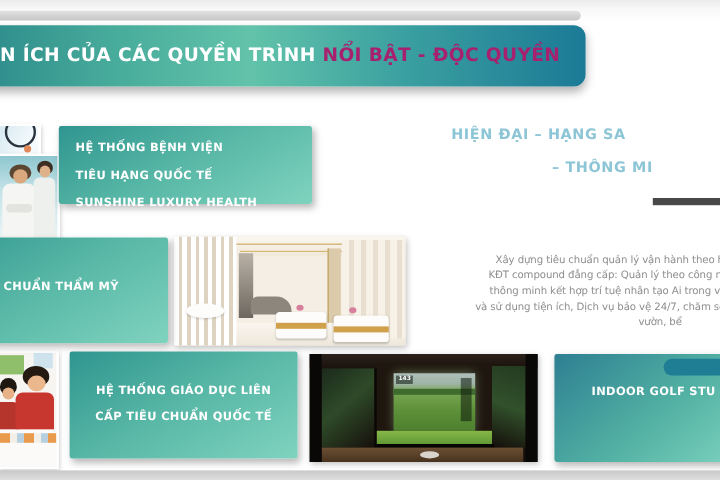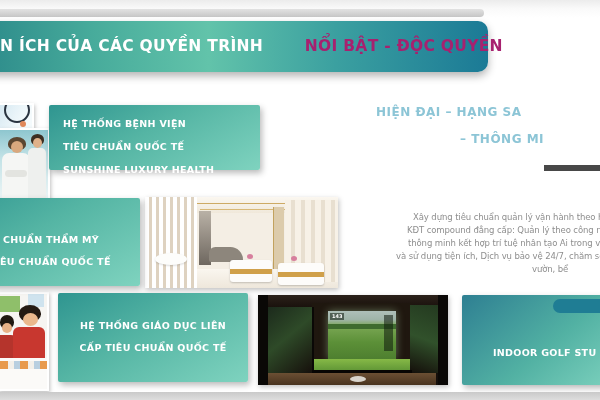--- a/index.html
+++ b/index.html
@@ -11,42 +11,42 @@
   .abs{position:absolute;}
   
   .top-bar{left:-20px;top:9px;width:504px;height:8px;
     background:linear-gradient(180deg,#e2e2e2,#c6c6c6);border-radius:0 6px 6px 0;}
   
   .banner{left:-20px;top:21px;width:508px;height:51px;border-radius:0 10px 10px 0;
     background:linear-gradient(90deg,var(--banner_left,#2c8a8a) 0%,#47ab9b 22%,var(--banner_mid,#62c3aa) 45%,#3ba0a0 70%,var(--banner_right,#1b7a96) 100%);
     box-shadow:0 4px 8px rgba(0,0,0,.30);}
   .banner-text{position:absolute;left:20px;top:0;height:51px;line-height:51px;
     white-space:nowrap;font-weight:bold;font-size:15.5px;letter-spacing:.3px;color:#ffffff;}
-  .banner-text .accent{color:var(--accent_magenta,#a7216f);margin-left:36px;}
+  .banner-text .accent{color:var(--accent_magenta,#a7216f);}
   
   .headline-line{white-space:nowrap;font-weight:bold;font-size:12px;letter-spacing:.5px;
     color:var(--headline_blue,#8cc5d6);line-height:26px;margin-left:28px;}
   .hl1{left:348px;top:99px;}
   .hl2{left:432px;top:126px;}
   .headline-underline{left:544px;top:165px;width:70px;height:6px;background:var(--underline_gray,#484848);}
   
   .para-line{white-space:nowrap;font-size:8.5px;line-height:10px;letter-spacing:-.1px;
     color:var(--paragraph_gray,#8e8e8e);}
   
   .card{background:linear-gradient(150deg,var(--card_teal_dark,#2f9590) 0%,#55b5a4 45%,var(--card_teal_light,#7fd3bf) 100%);
     box-shadow:2px 3px 6px rgba(0,0,0,.28);border-radius:2px;color:#fff;font-weight:bold;}
   .card-line{white-space:nowrap;font-size:9.5px;letter-spacing:.3px;}
   .card-hospital{left:49px;top:105px;width:211px;height:65px;}
   .card-hospital .card-lines{padding:7px 0 0 14px;line-height:23px;}
   .card-beauty{left:-70px;top:198px;width:210px;height:88px;}
   .card-education{left:58px;top:293px;width:190px;height:89px;text-align:center;}
   .card-education .card-lines{padding-top:22px;line-height:21.5px;}
   .card-golf{left:462px;top:295px;width:160px;height:90px;
     background:linear-gradient(140deg,#2e7f92 0%,#52b1a3 55%,var(--card_teal_light,#7fd3bf) 100%);}
-  .card-golf .card-line{position:absolute;left:31px;top:52px;text-align:center;}
+  .card-golf .card-line{position:absolute;left:31px;top:26px;text-align:center;}
   .pill{left:91px;top:4px;width:80px;height:14px;border-radius:8px;background:var(--pill_teal,#1f7d94);}
   
   .photo-frame{border:2px solid #ffffff;box-shadow:1px 2px 4px rgba(0,0,0,.25);overflow:hidden;}
   .photo{box-shadow:1px 2px 5px rgba(0,0,0,.25);overflow:hidden;}
   .equip-photo{left:-2px;top:103px;width:32px;height:27px;
     background:linear-gradient(120deg,#d7e9f2,#f4fafc 70%);}
   .steth-arc{position:absolute;left:4px;top:-8px;width:22px;height:22px;border-radius:50%;
     border:2.5px solid #2a3440;}
   .equip-dot{position:absolute;left:20px;top:16px;width:6px;height:6px;border-radius:50%;background:#e0885a;}
   .doctors-photo{left:-2px;top:128px;width:48px;height:69px;
@@ -183,28 +183,27 @@
   <div class="golf-edge"></div>
   <div class="golf-floor"></div>
   <div class="golf-tray"></div>
   <div class="golf-col-l"></div>
   <div class="golf-col-r"></div>
 </div>
 
 <div class="abs card card-hospital">
   <div class="card-lines">
     <div class="card-line">HỆ THỐNG BỆNH VIỆN</div>
-    <div class="card-line">TIÊU CHUẨN QUỐC TẾ</div>
+    <div class="card-line">TIÊU HẠNG QUỐC TẾ</div>
     <div class="card-line">SUNSHINE LUXURY HEALTH</div>
   </div>
 </div>
 
 <div class="abs card card-beauty">
   <div class="card-line abs" style="left:73px;top:36px;">CHUẨN THẨM MỸ</div>
-  <div class="card-line abs" style="left:70px;top:58px;">ÊU CHUẨN QUỐC TẾ</div>
 </div>
 
 <div class="abs card card-education">
   <div class="card-lines">
     <div class="card-line">HỆ THỐNG GIÁO DỤC LIÊN</div>
     <div class="card-line">CẤP TIÊU CHUẨN QUỐC TẾ</div>
   </div>
 </div>
 
 <div class="abs card card-golf">

